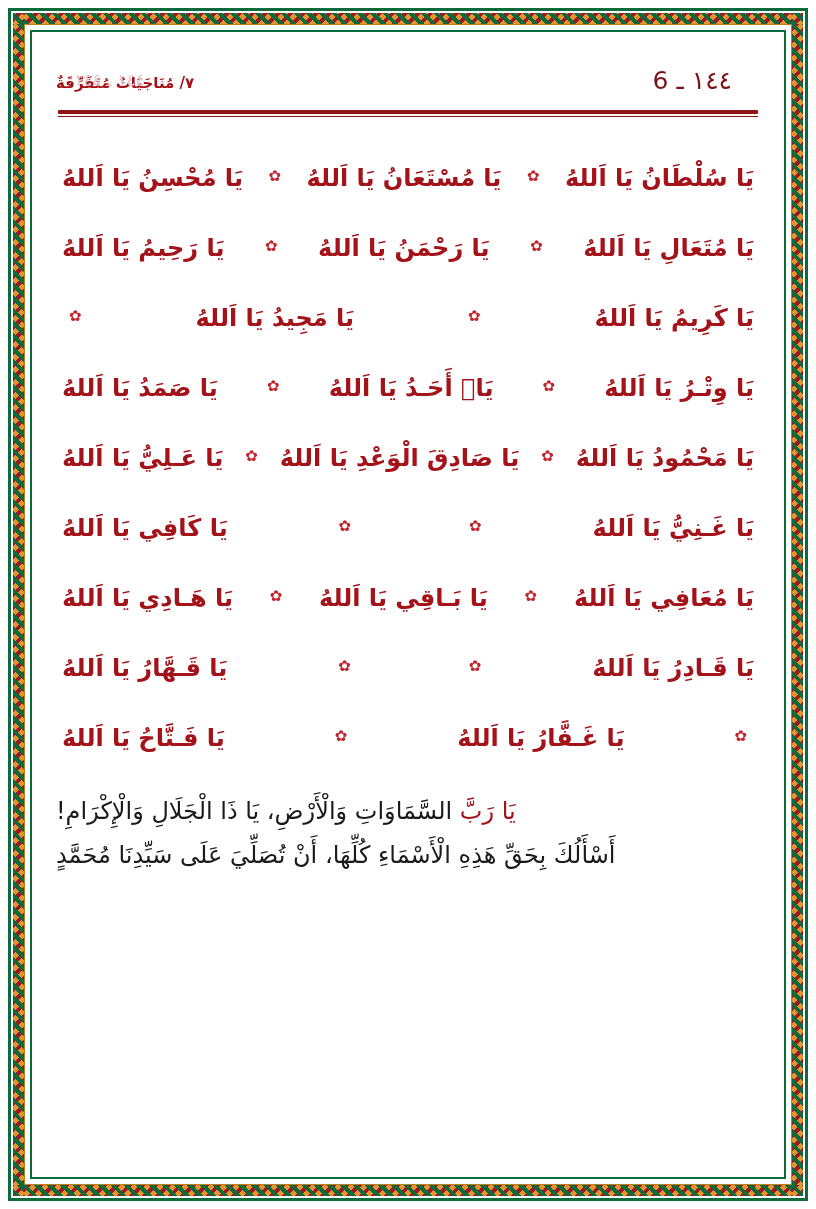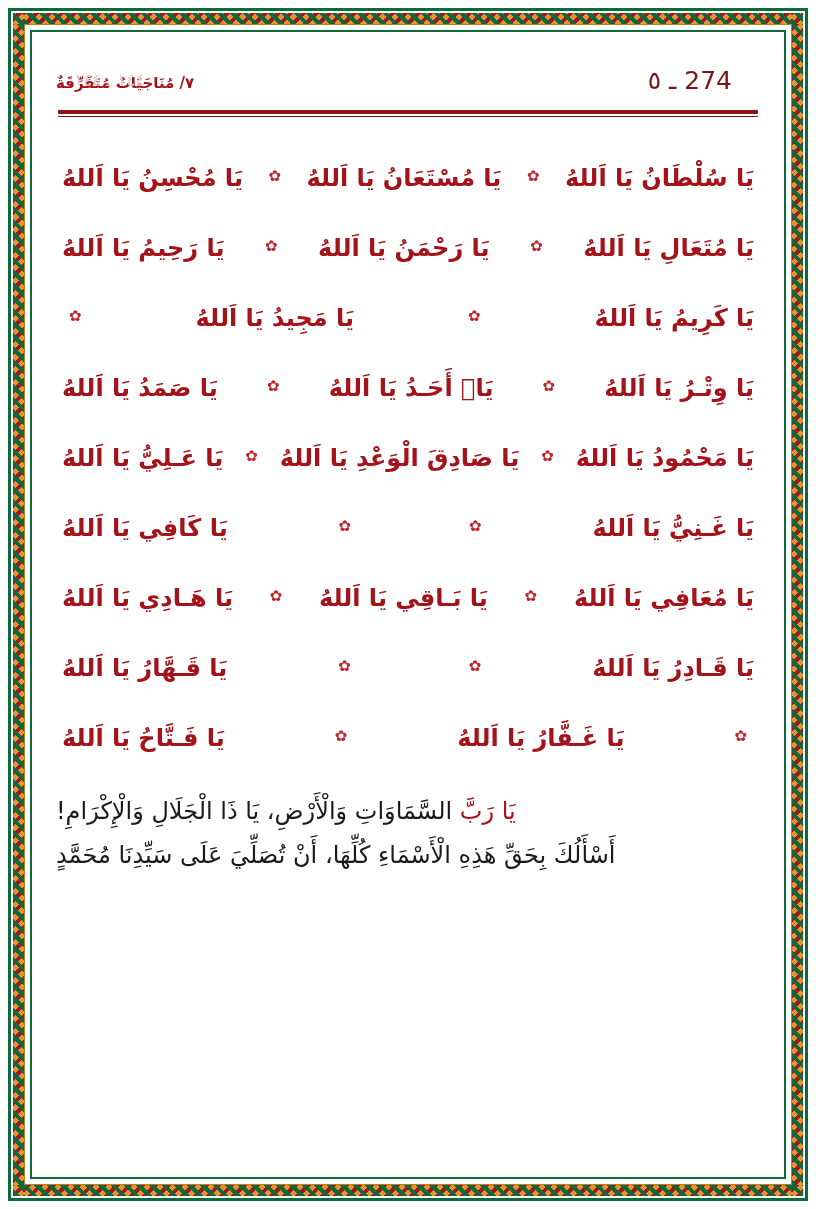--- a/index.html
+++ b/index.html
@@ -180,21 +180,21 @@
   <div class="border-outer"></div>
   <div class="border-band"></div>
   <div class="border-band-inner"></div>
   <div class="border-inner-thin"></div>
 
   <div class="content">
 
     <div class="header">
       <span class="header-faint">١٤٤ ـ ١٤٤</span>
       <span class="header-title">٧/ مُنَاجَيَاتٌ مُتَفَرِّقَةٌ</span>
-      <span class="header-page-num">274 ـ ٥</span>
+      <span class="header-page-num">١٤٤ ـ 6</span>
     </div>
 
     <div class="rule"></div>
     <div class="rule-thin"></div>
 
     <div class="lines">
 
       <div class="inv-line">
         <span class="inv-seg">يَا سُلْطَانُ يَا اَللهُ</span>
         <span class="sep">✿</span>

